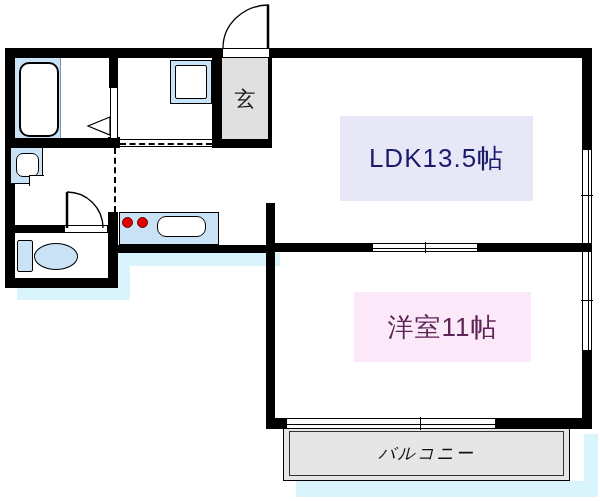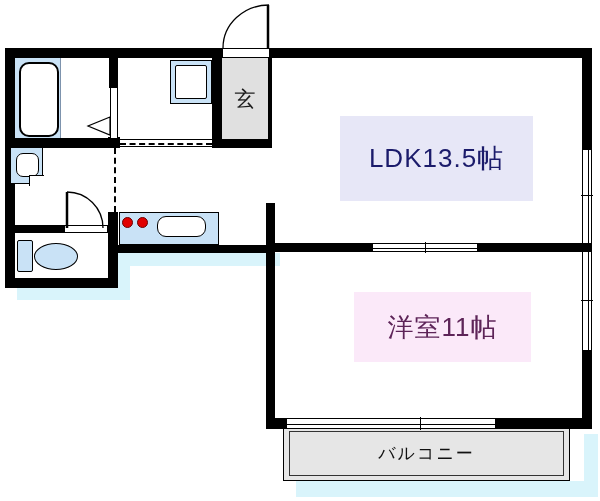--- a/index.html
+++ b/index.html
@@ -50,21 +50,21 @@
   <div class="shadow" style="left:117px;top:253px;width:13px;height:47px;"></div>
   <div class="shadow" style="left:17px;top:287px;width:113px;height:13px;"></div>
   <div class="shadow" style="left:296px;top:481px;width:302px;height:16px;"></div>
   <div class="shadow" style="left:584px;top:434px;width:14px;height:62px;"></div>
 
   <div class="abs floor-blue" style="left:15px;top:58px;width:45px;height:80px;border-right:1px solid #7d93ad;"></div>
   <div id="genkan-floor" style="left:222px;top:58px;width:46px;height:81px;">
     <span>玄</span>
   </div>
 
-  <div id="balcony" style="left:283px;top:426px;width:287px;height:55px;">
+  <div id="balcony" style="left:283px;top:426px;width:287px;height:55px;font-style:italic;">
     <div class="inner">
       <span>バルコニー</span>
     </div>
   </div>
 
   <div class="wall" style="left:5px;top:48px;width:217px;height:10px;"></div>
   <div class="wall" style="left:270px;top:48px;width:322px;height:10px;"></div>
   <div class="wall" style="left:5px;top:48px;width:10px;height:240px;"></div>
   <div class="wall" style="left:5px;top:138px;width:115px;height:10px;"></div>
   <div class="wall" style="left:109px;top:58px;width:9px;height:30px;"></div>

